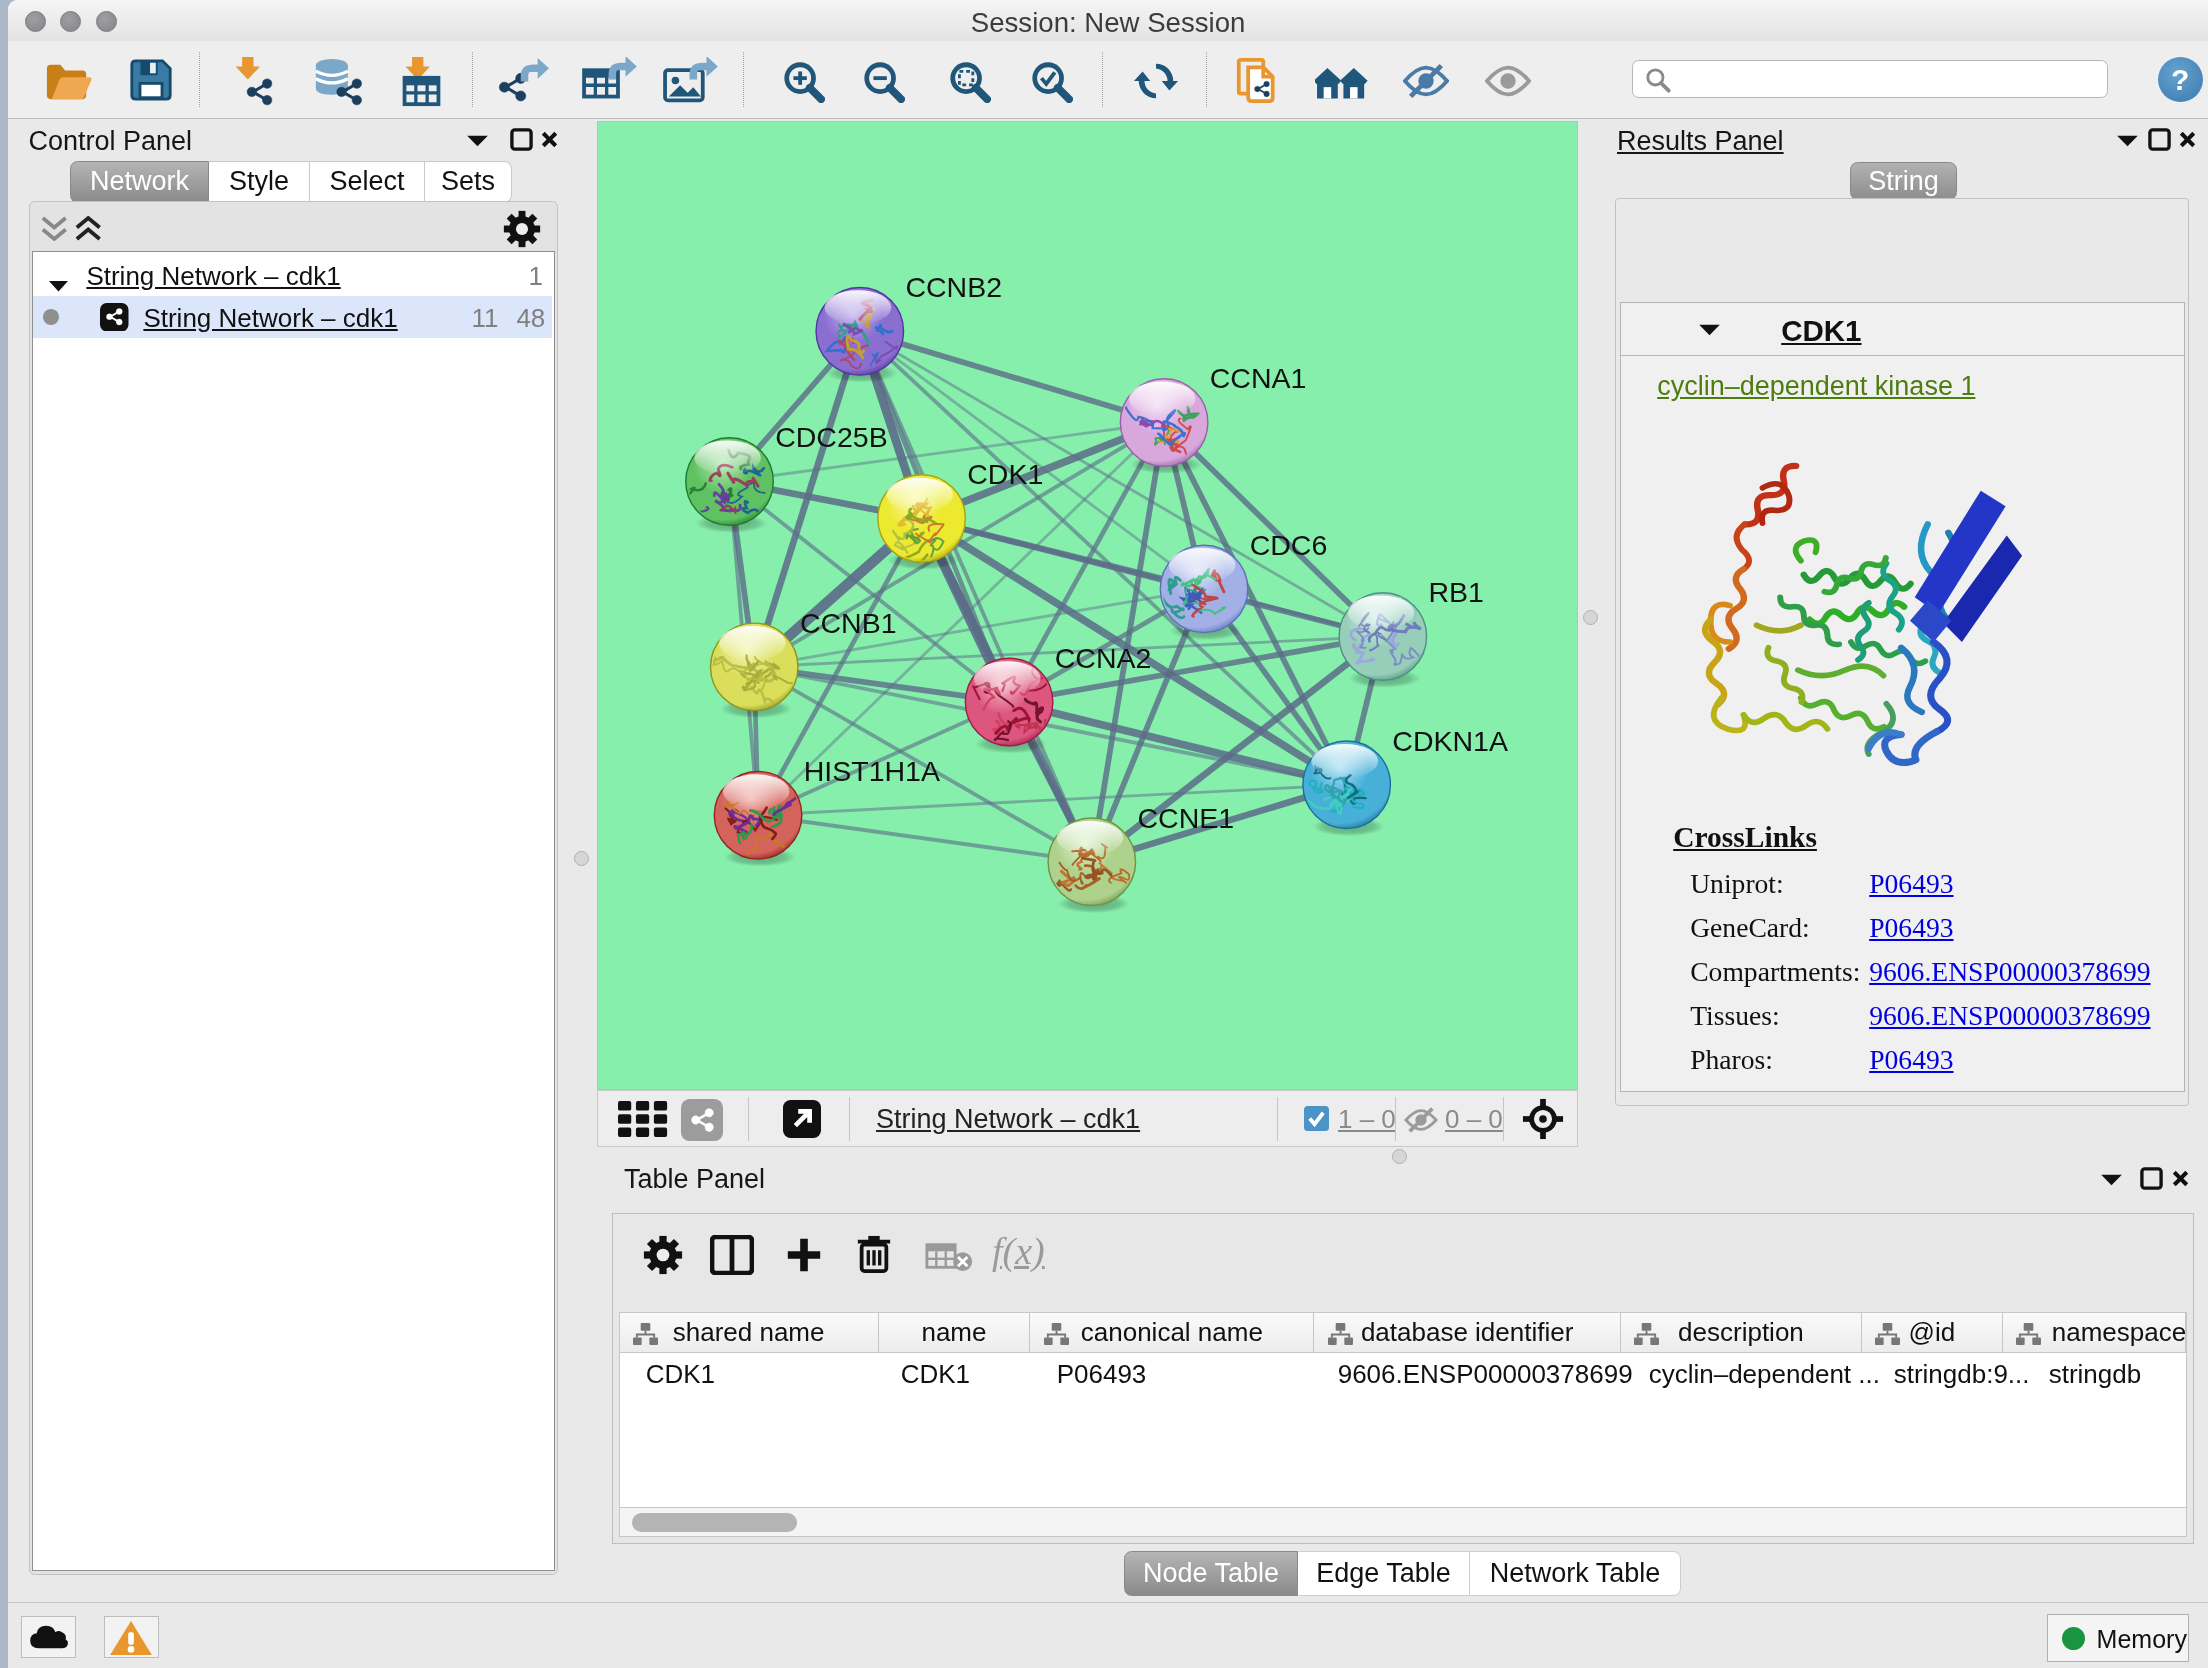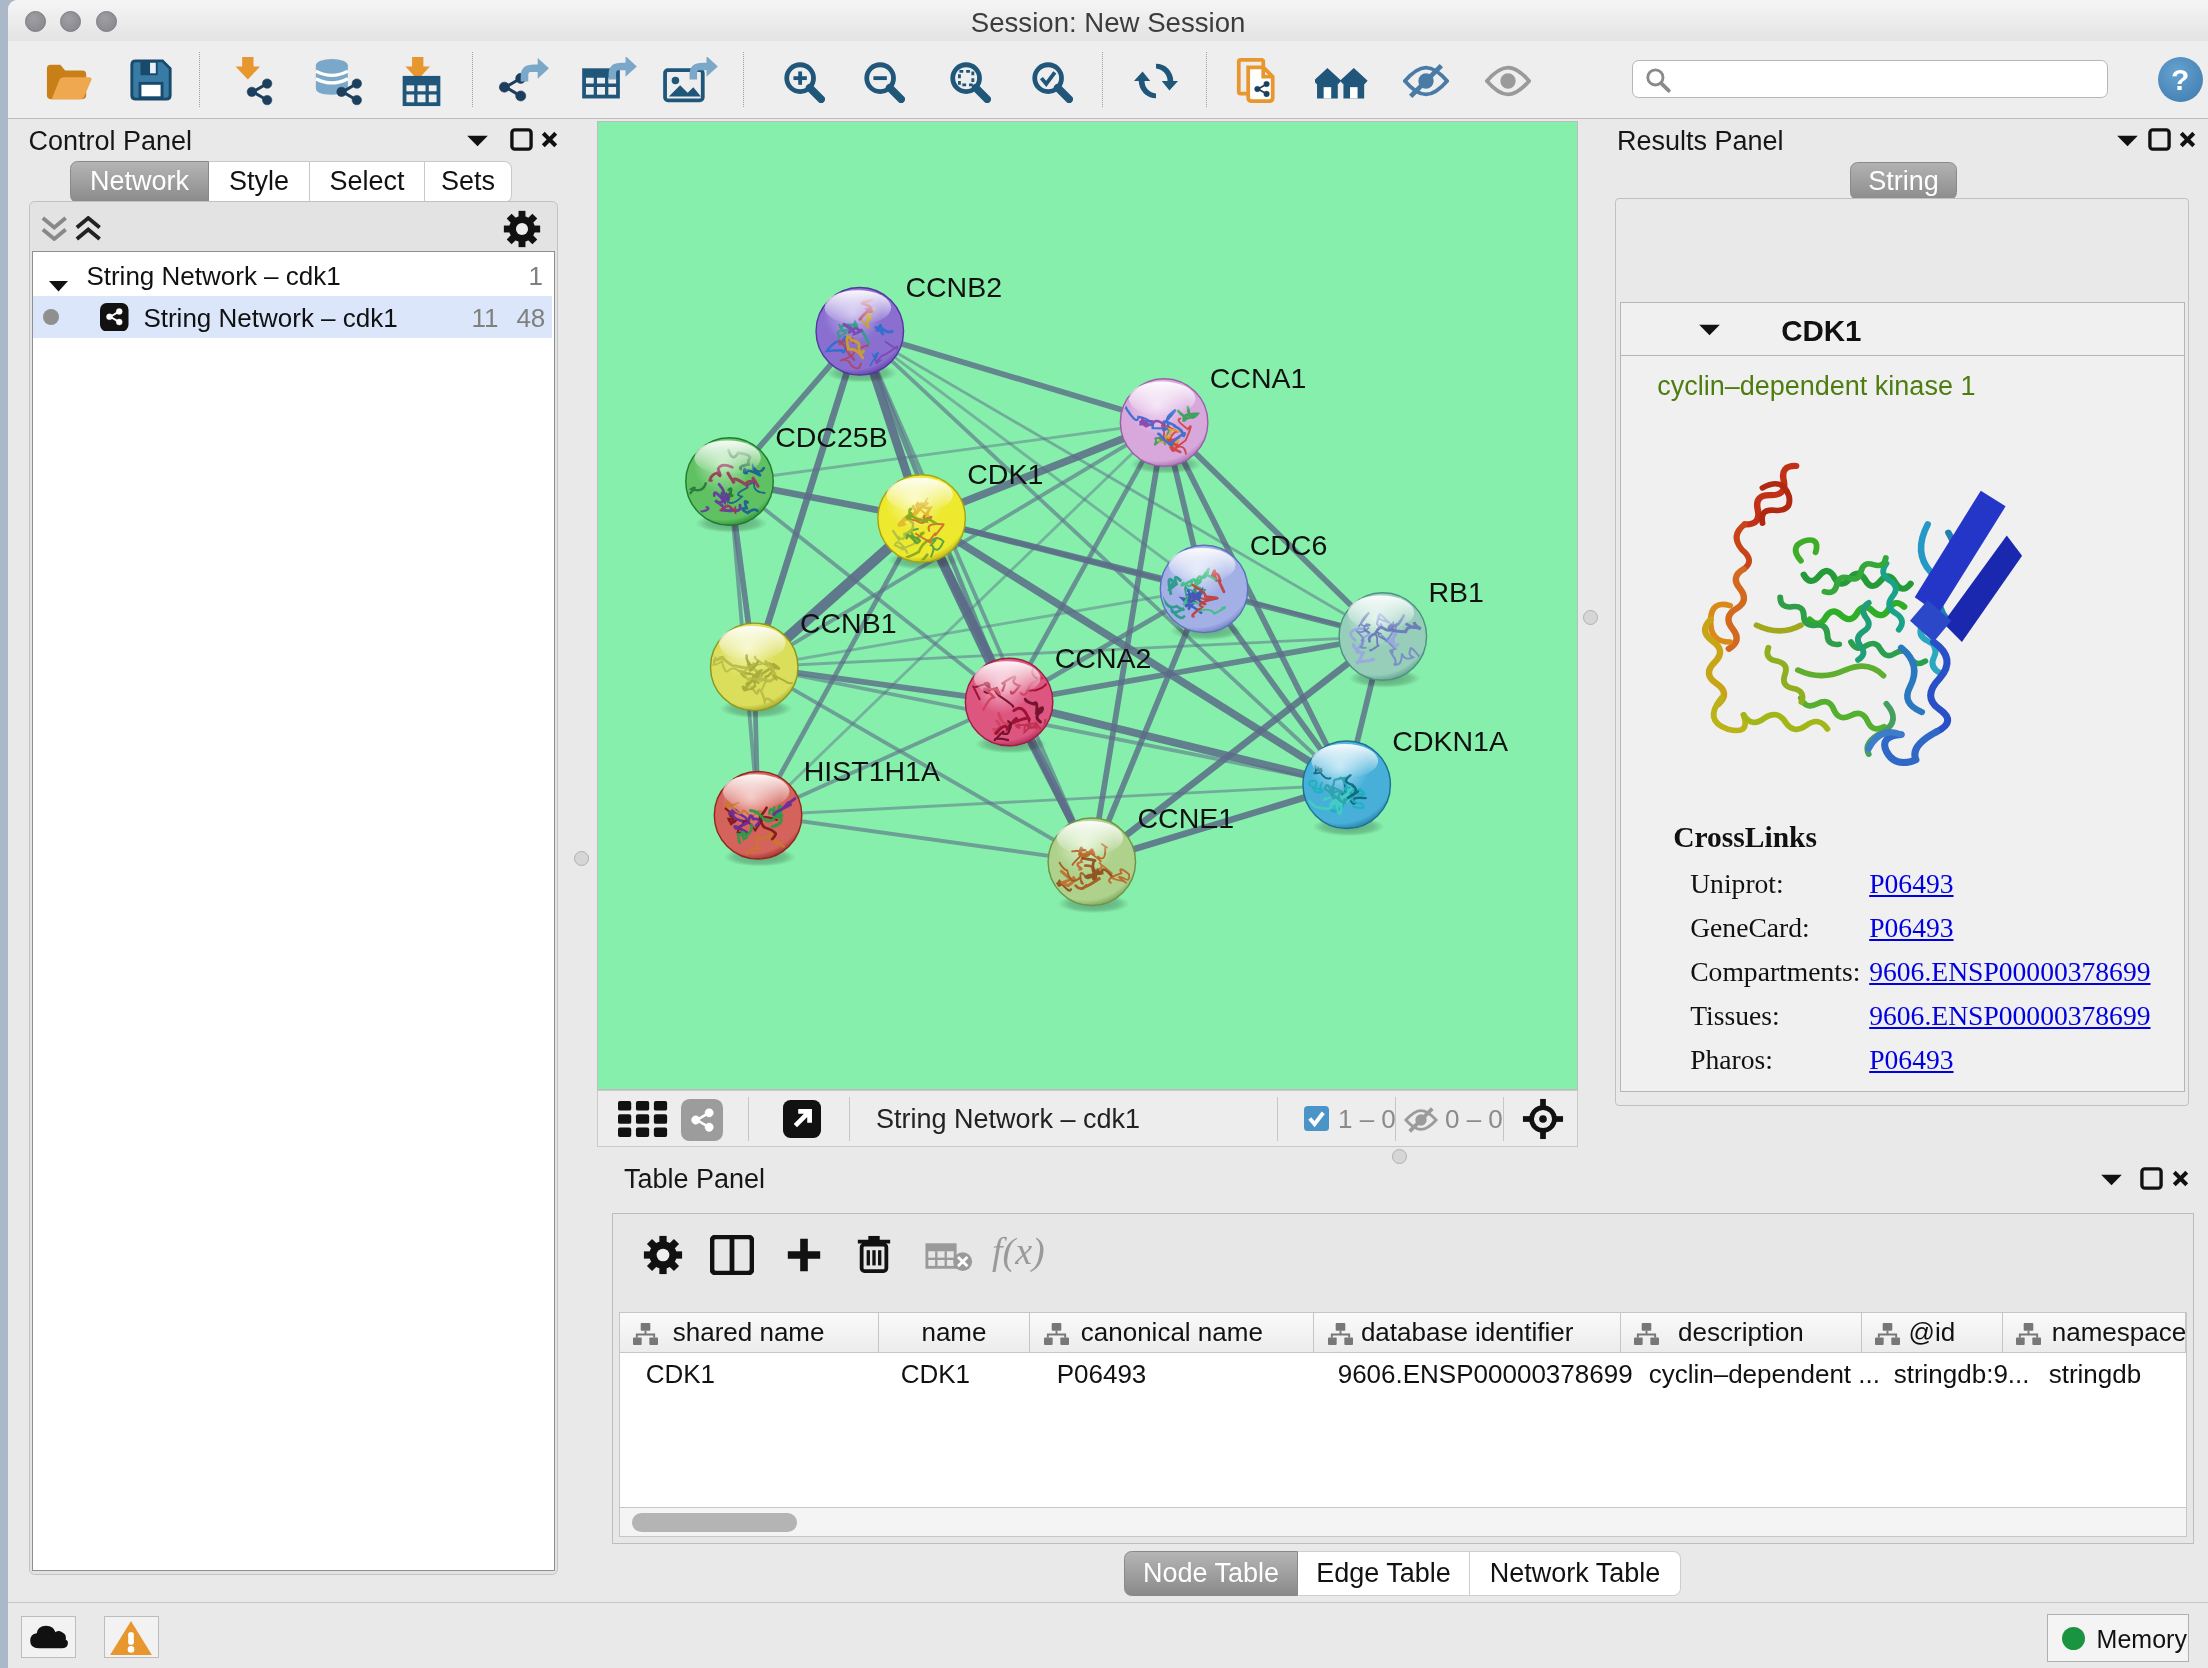--- a/index.html
+++ b/index.html
@@ -1,19 +1,19 @@
 <!DOCTYPE html>
 <html style="font-size:15px"><head><meta charset="utf-8"><title>Session: New Session</title>
 <style>
 * { margin:0; padding:0; box-sizing:border-box; }
 html,body { width:2208px; height:1668px; font-family:"Liberation Sans",sans-serif; }
 body { background:#aab8c7; position:relative; overflow:hidden; }
 .win { position:absolute; left:7.6px; top:0; width:2201px; height:1668px;
   background:#e9e9e9; border-radius:9.5px 0 0 0; }
-.abs { position:absolute; }
+.abs { position:absolute;text-decoration:underline; }
 
 .titlebar { position:absolute; left:7.6px; top:0; width:2201px; height:42px;
   background:linear-gradient(#f5f5f5,#e3e3e3); border-bottom:1px solid #c4c4c4;
   border-radius:9.5px 0 0 0; }
 .title { position:absolute; top:6.7px; left:0; width:100%; text-align:center;
   font-size:27.6px; color:#3c3c3c; }
 .tl { position:absolute; top:10.5px; width:21px; height:21px; border-radius:50%;
   background:radial-gradient(circle at 40% 35%, #9e9ea3, #84848a); border:1px solid #77777c; }
 
 .toolbar { position:absolute; left:7.6px; top:41px; width:2201px; height:78px;

